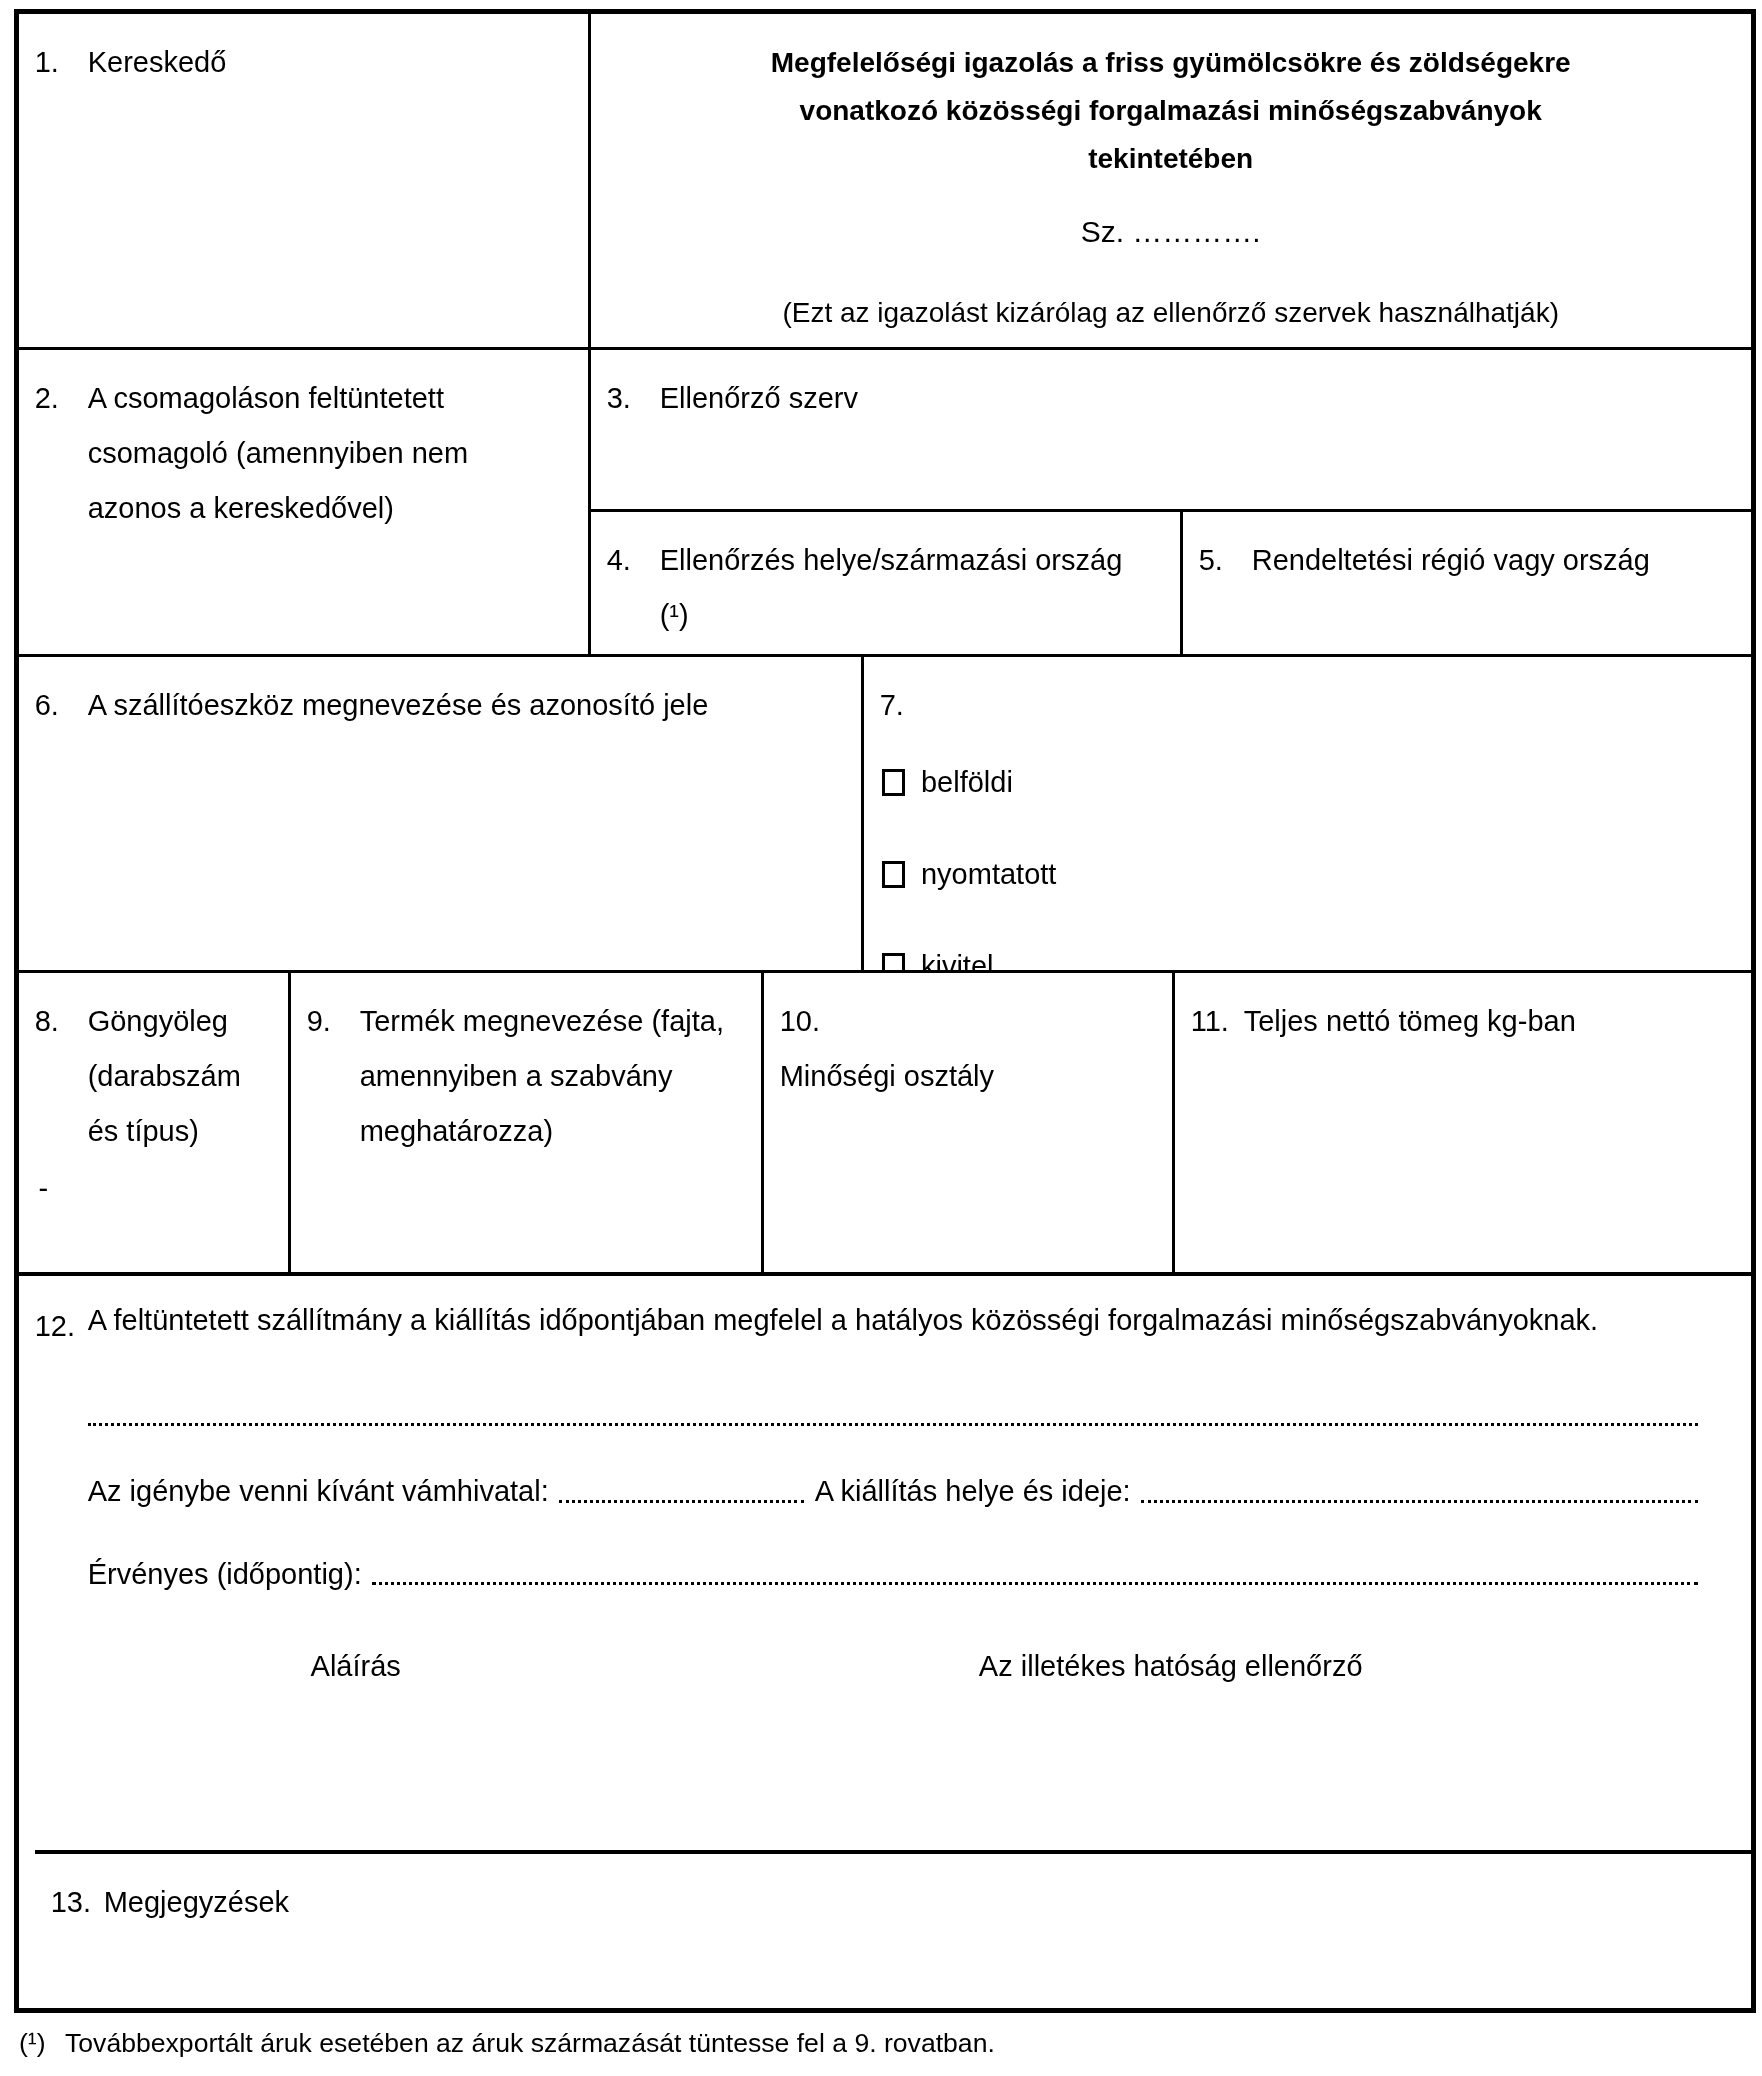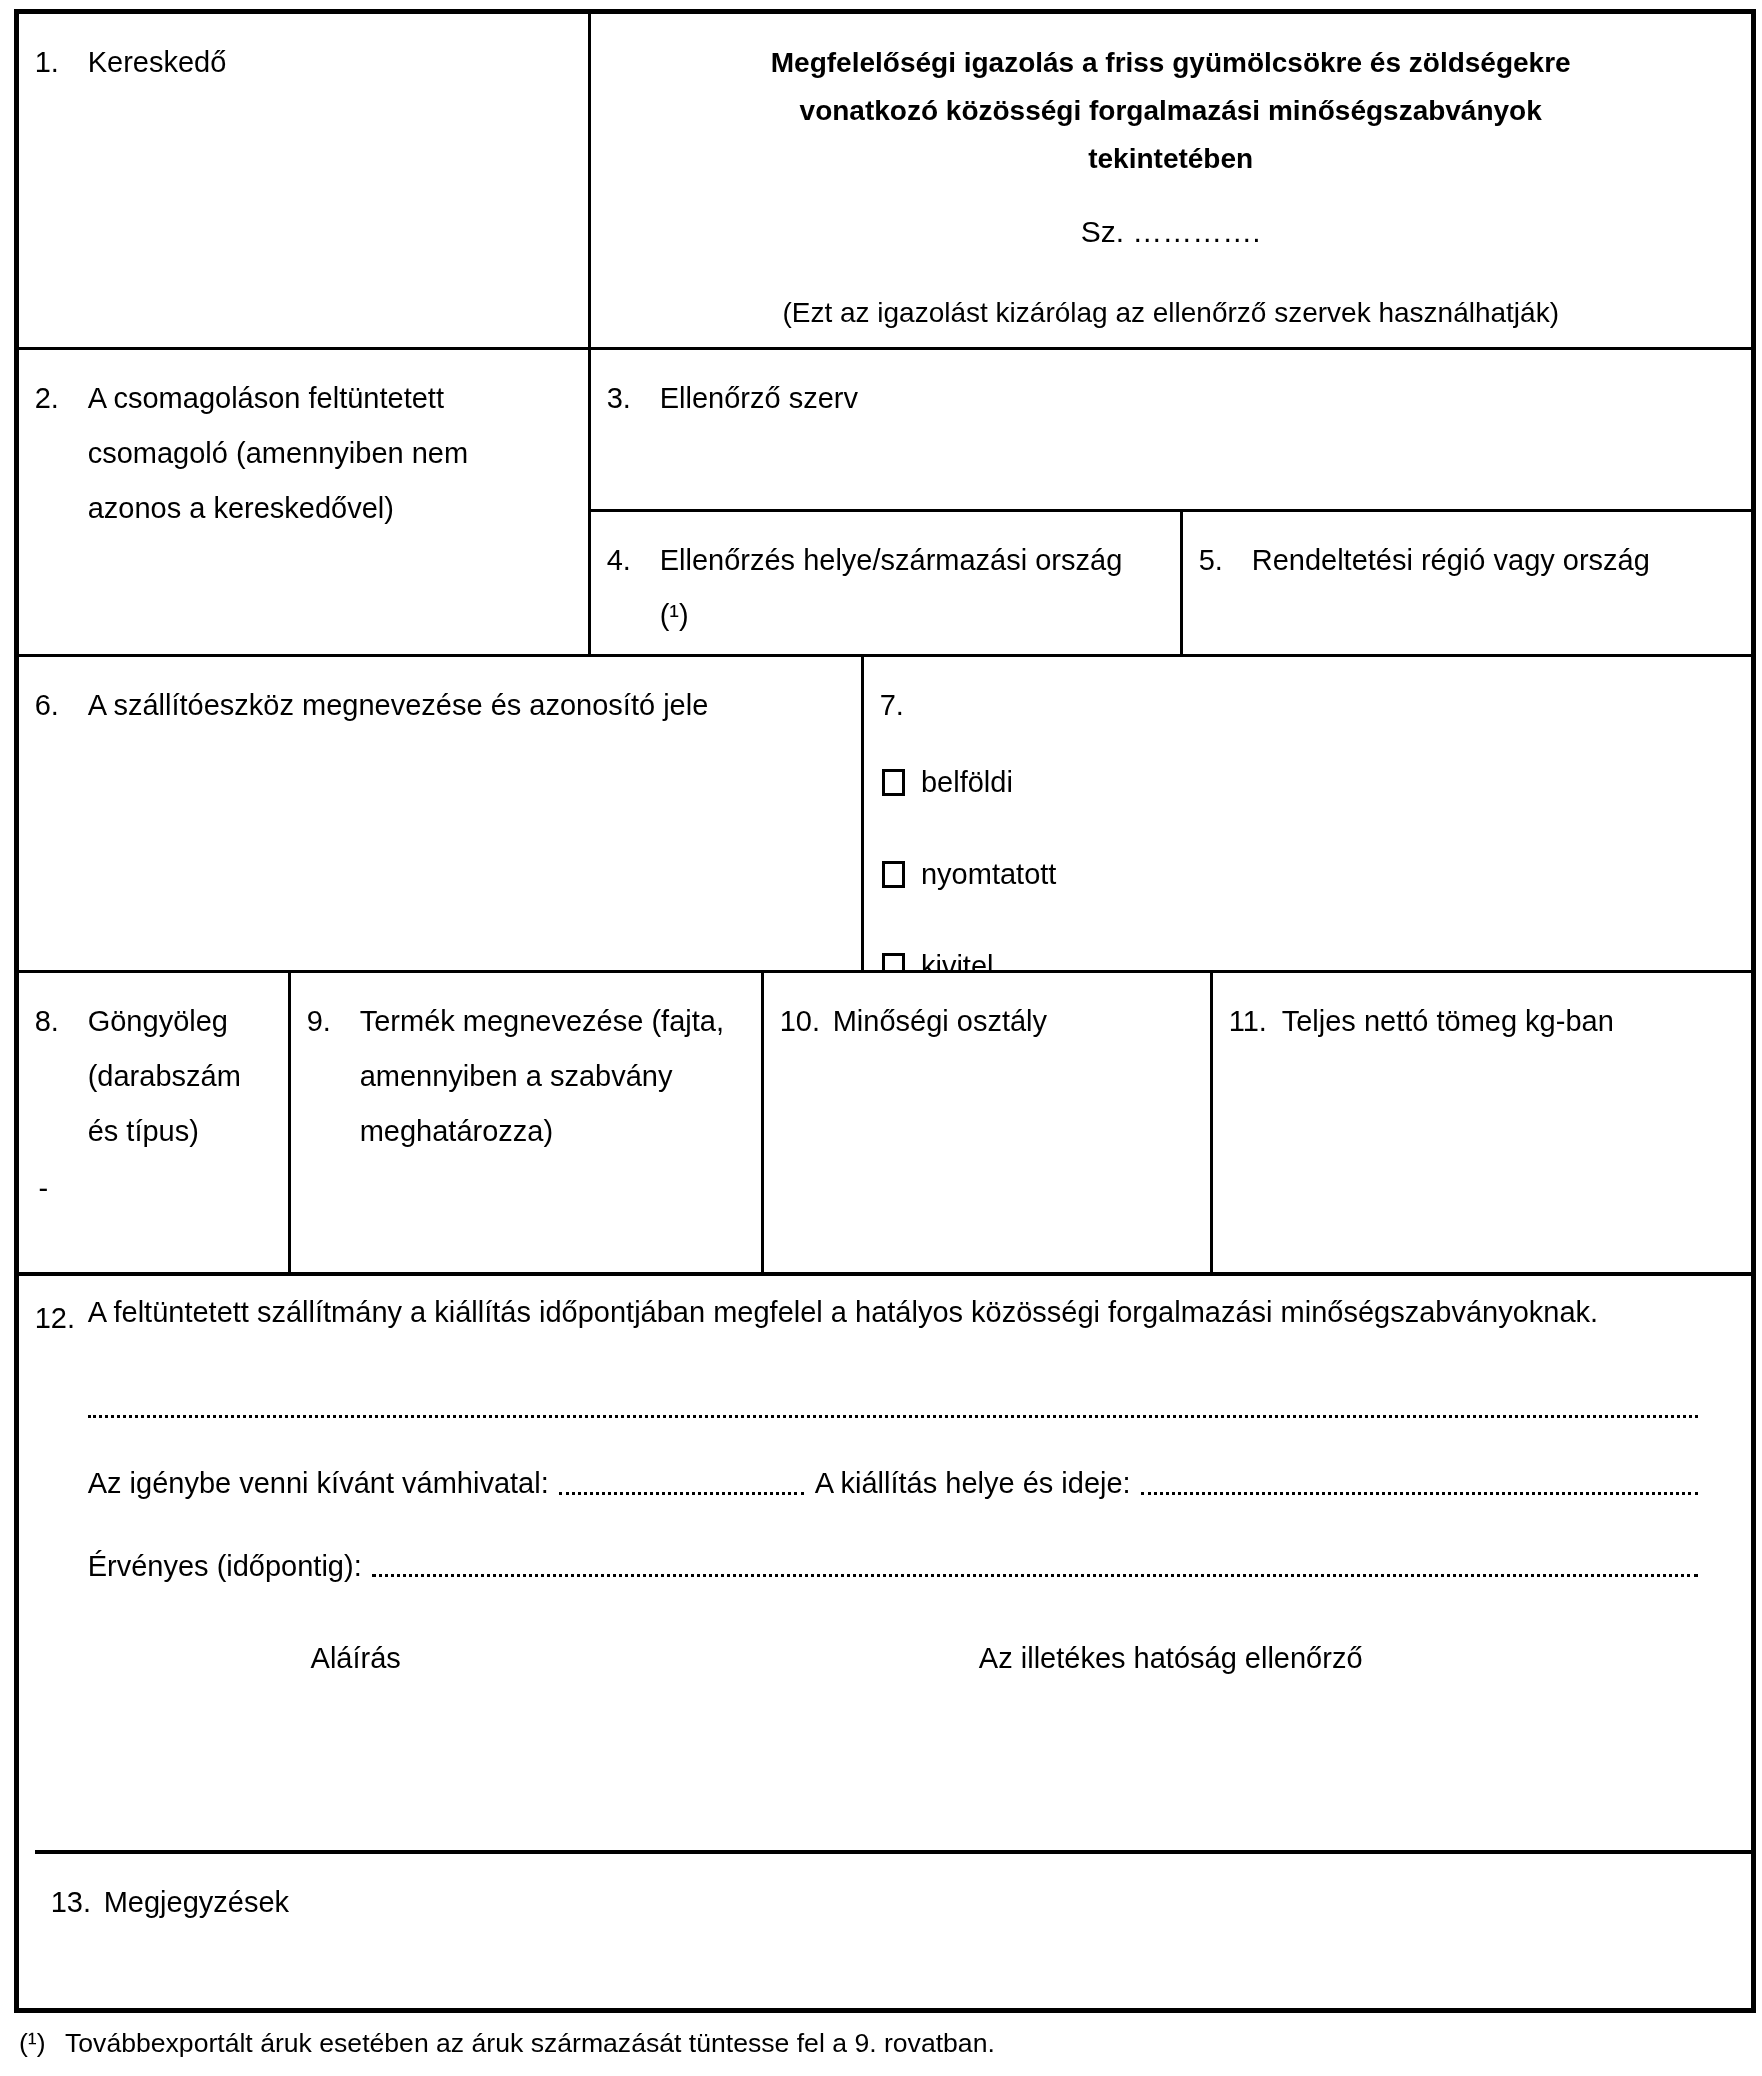--- a/index.html
+++ b/index.html
@@ -47,23 +47,23 @@
   .c2 { width: 569px; }
   .col-right { flex: 1; border-left: 3.7px solid #000; display: flex; flex-direction: column; box-sizing: border-box; }
   .c3 { height: 159px; }
   .subrow { flex: 1; border-top: 3.7px solid #000; display: flex; box-sizing: border-box; }
   .c4 { width: 589px; }
   .c5 { flex: 1; }
   .c6 { width: 842px; }
   .c7 { flex: 1; }
   .c8 { width: 269px; }
   .c9 { width: 473px; }
-  .c10 { width: 449px; }
+  .c10 { width: 411px; flex-direction: column; }
   .c11 { flex: 1; }
-  .c12 { flex: 1; padding-top: 15px; }
+  .c12 { flex: 1; padding-top: 23px; }
   .c13 { flex: 1; }
 
   .fieldline { display: flex; align-items: flex-start; }
   .num { flex: 0 0 53px; line-height: 1.9; }
   .txt { flex: 1; line-height: 1.9; padding-right: 2.3px; }
 
   .title-line { font-size: 28px; font-weight: bold; line-height: 48px; }
   .serial { margin-top: 27.5px; font-size: 30px; font-weight: normal; line-height: 42px; }
   .subtitle { margin-top: 41px; font-size: 28px; line-height: 37px; }
 

